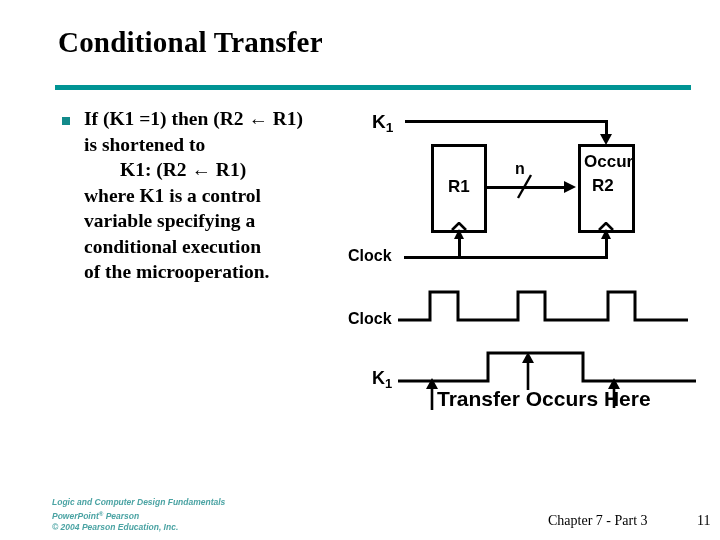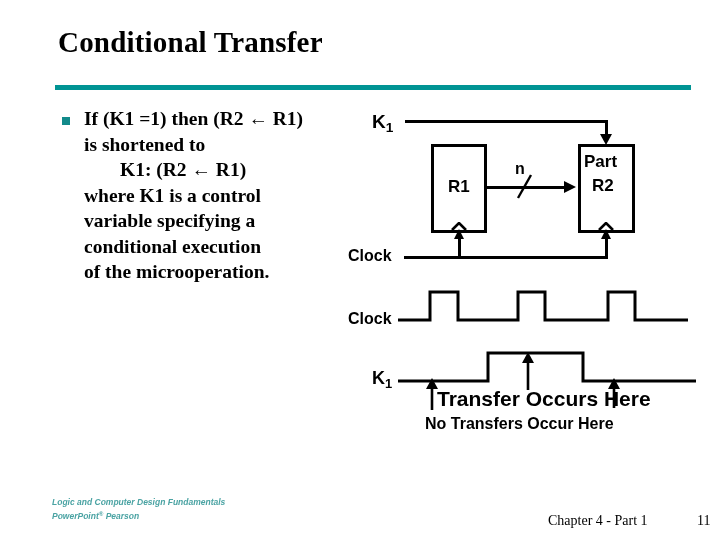--- a/index.html
+++ b/index.html
@@ -177,21 +177,21 @@
   <div class="arrow-down" style="left:600px; top:134px;"></div>
 
   <div class="box" style="left:431px; top:144px; width:56px; height:89px;"></div>
   <div class="lbl" style="left:448px; top:177px; font-size:17px;">R1</div>
 
   <svg class="chevron" style="left:451px; top:222px;" viewBox="0 0 16 9">
     <polyline points="1,8 8,1 15,8" fill="none" stroke="#000000" stroke-width="2.6"></polyline>
   </svg>
 
   <div class="box" style="left:578px; top:144px; width:57px; height:89px;"></div>
-  <div class="lbl" style="left:584px; top:152px; font-size:17px;">Part</div>
+  <div class="lbl" style="left:584px; top:152px; font-size:17px;">Occur</div>
   <div class="lbl" style="left:592px; top:176px; font-size:17px;">R2</div>
   <svg class="chevron" style="left:598px; top:222px;" viewBox="0 0 16 9">
     <polyline points="1,8 8,1 15,8" fill="none" stroke="#000000" stroke-width="2.6"></polyline>
   </svg>
 
   <div class="hline" style="left:487px; top:186px; width:80px; height:3px;"></div>
   <div class="arrow-right" style="left:564px; top:181px;"></div>
 
   <svg style="position:absolute; left:514px; top:173px; width:22px; height:28px;" viewBox="0 0 22 28">
     <line x1="17" y1="2" x2="4" y2="25" stroke="#000000" stroke-width="2.4"></line>
@@ -228,22 +228,22 @@
     <line x1="8" y1="38" x2="8" y2="8" stroke="#000000" stroke-width="2.6"></line>
     <polygon points="8,0 2,11 14,11" fill="#000000"></polygon>
   </svg>
 
   <svg style="position:absolute; left:606px; top:378px; width:16px; height:30px;" viewBox="0 0 16 30">
     <line x1="8" y1="30" x2="8" y2="8" stroke="#000000" stroke-width="2.6"></line>
     <polygon points="8,0 2,11 14,11" fill="#000000"></polygon>
   </svg>
 
   <div class="lbl" style="left:437px; top:387px; font-size:21px;">Transfer Occurs Here</div>
-  <div class="lbl" style="left:425px; top:415px; font-size:16px;">No Transfers Occur Here</div>
 
   <div id="footer-credit">
     <div>Logic and Computer Design Fundamentals</div>
     <div><span>PowerPoint</span><span class="sup">®</span><span> Pearson</span></div>
-  </div>
-  <div id="footer-chapter">Chapter 4 - Part 1</div>
+    <div>© 2004 Pearson Education, Inc.</div>
+  </div>
+  <div id="footer-chapter">Chapter 7 - Part 3</div>
   <div id="footer-page">11</div>
 
 </div>
 
 </body></html>

